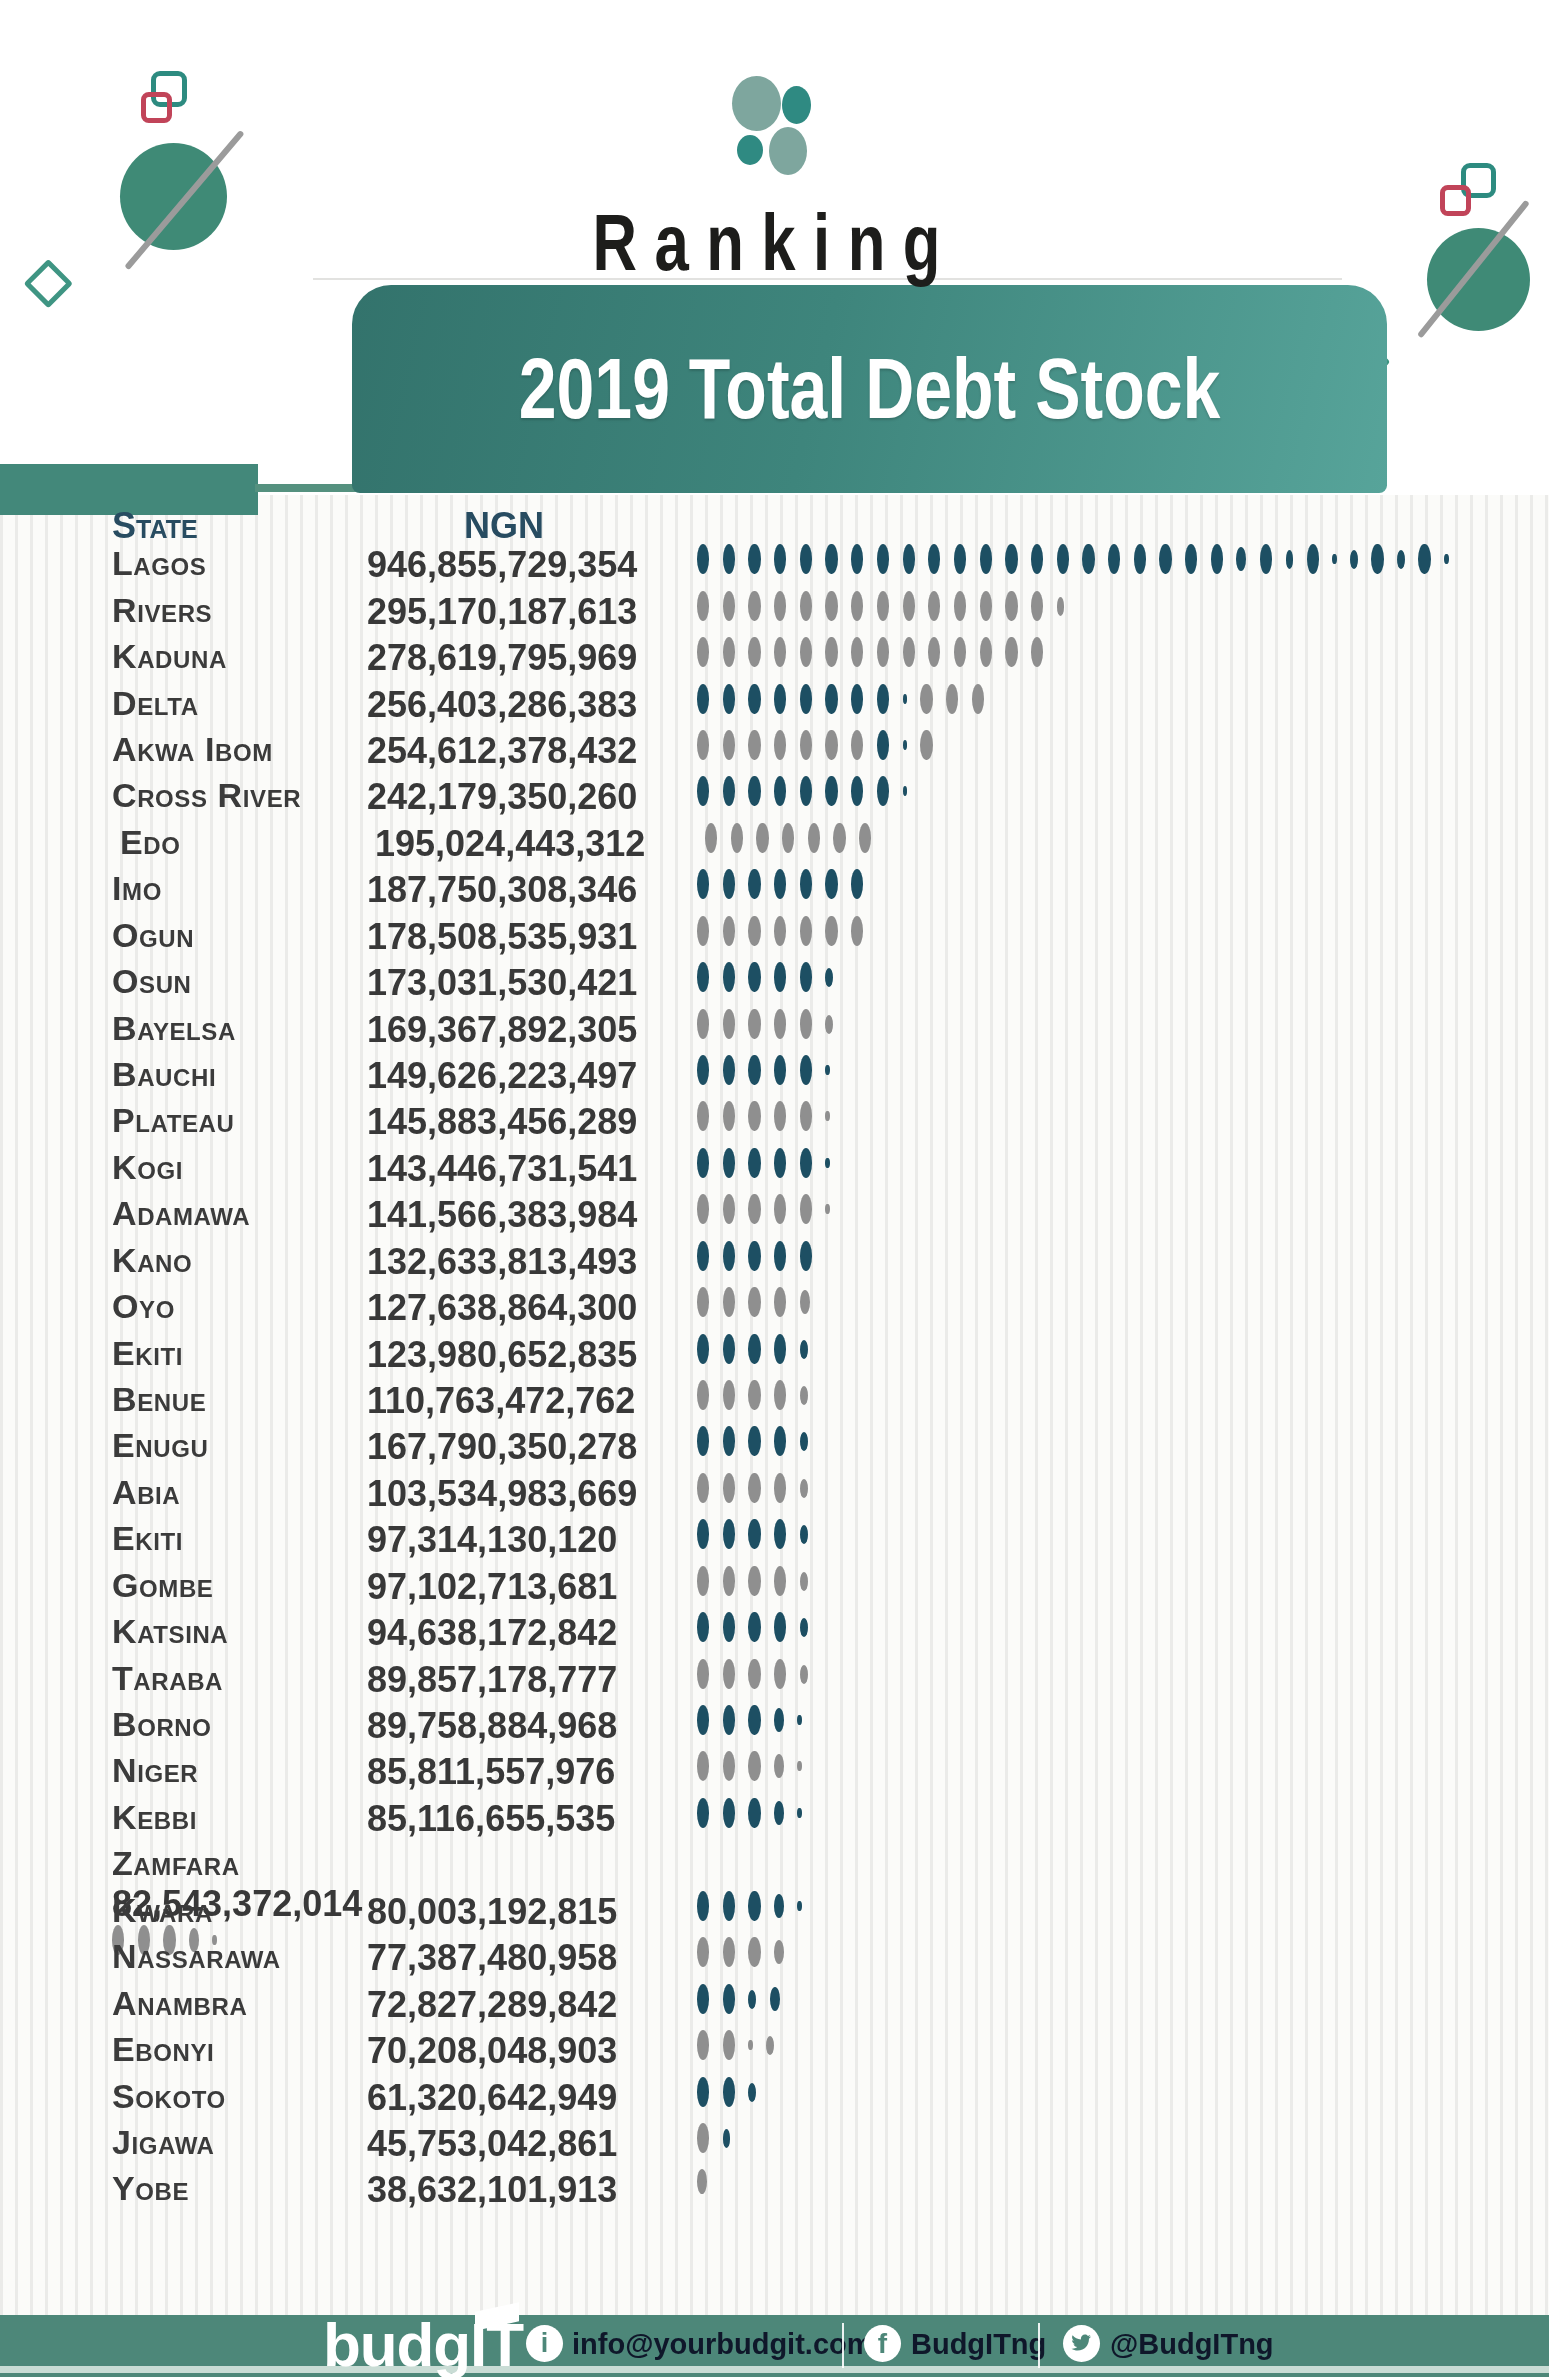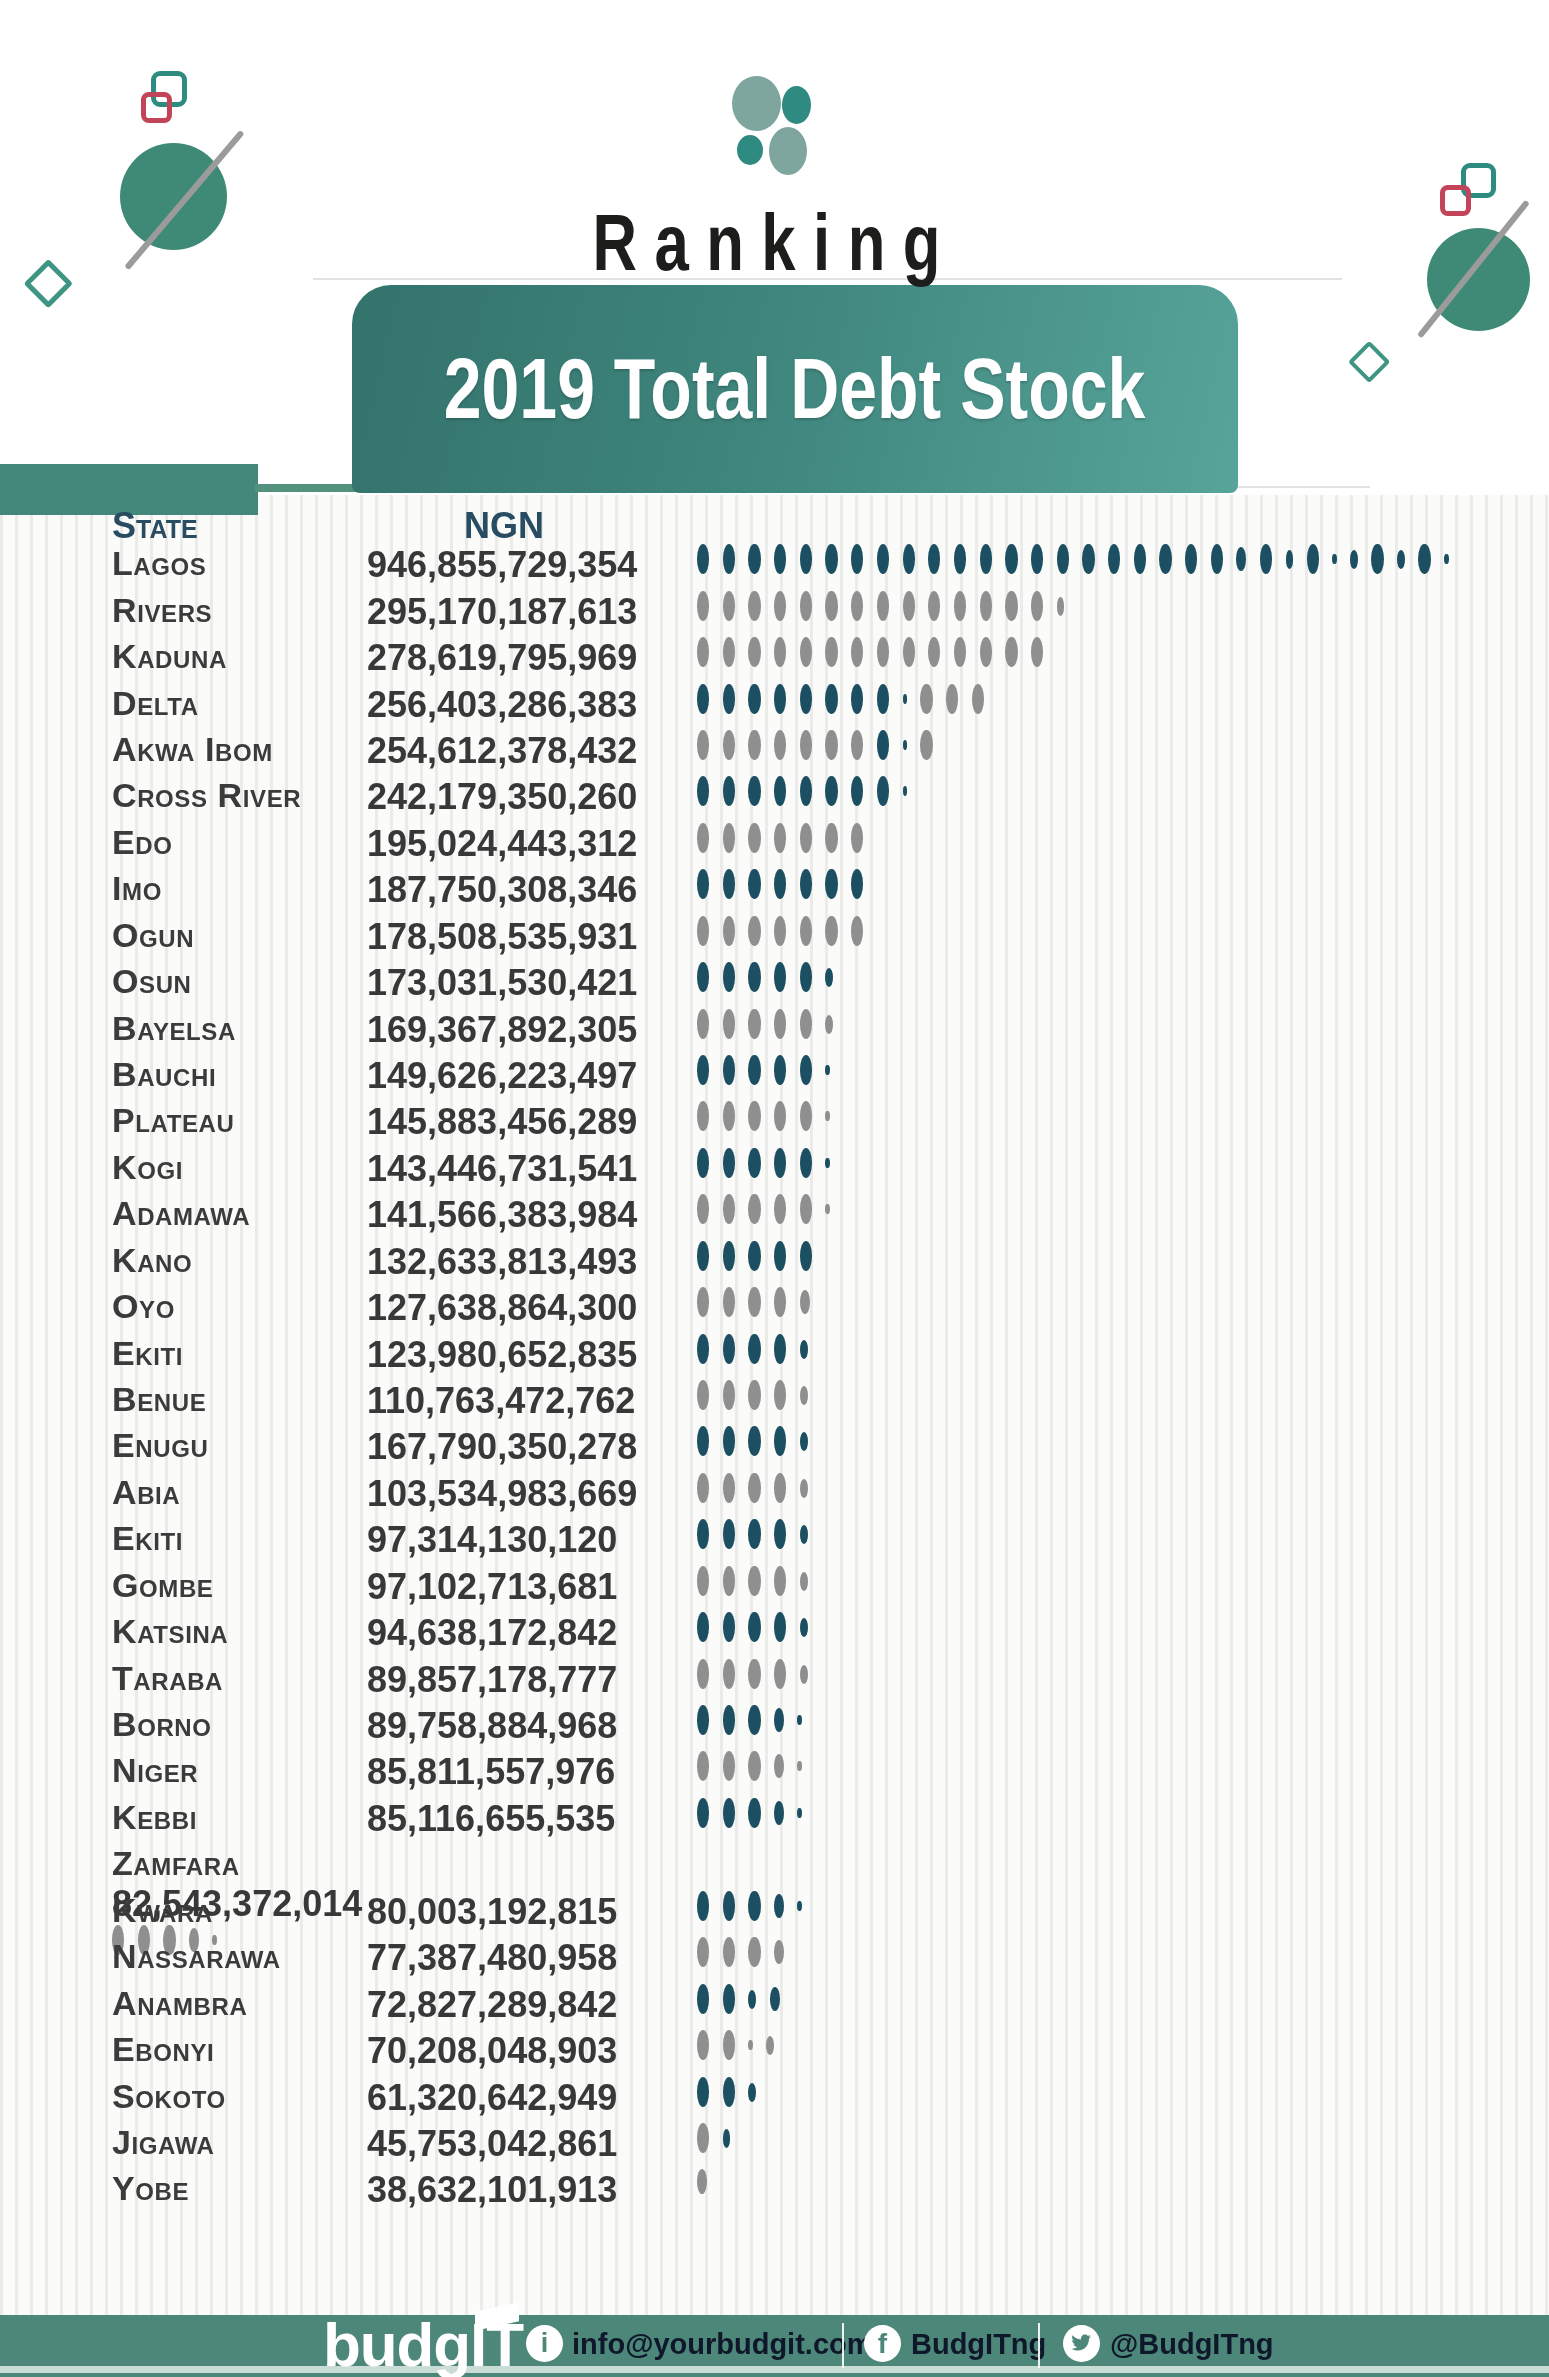--- a/index.html
+++ b/index.html
@@ -10,21 +10,21 @@
   
   .stripes{left:0;top:495px;width:1550px;height:1821px;z-index:1;
     background:repeating-linear-gradient(90deg,#ebebe9 0 2.8px,#fbfbf9 2.8px 15px);}
 
   .faint-line{height:1.7px;background:#e2e2e0;z-index:2;}
 
   
   .kicker{left:0;right:0;top:197px;text-align:center;z-index:5;}
   .kicker span{display:inline-block;font-size:79px;font-weight:700;color:#1d1d1b;
     letter-spacing:22.4px;transform:scaleX(0.78);transform-origin:center;white-space:nowrap;}
-  .pill{left:352px;top:285px;width:886px;height:208px;z-index:4;
+  .pill{left:352px;top:285px;width:1035px;height:208px;z-index:4;
     background:linear-gradient(103deg,#33736c 0%,#3e857c 45%,#57a49a 100%);
     border-radius:39px 39px 7.8px 7.8px;display:flex;align-items:center;justify-content:center;}
   .pill span{display:inline-block;font-size:85px;font-weight:700;color:#ffffff;white-space:nowrap;
     transform:scaleX(0.8);transform-origin:center;text-shadow:0 1.7px 2.8px rgba(0,0,0,0.18);}
   .teal-bar{left:0;top:464px;width:258px;height:51px;background:#43887a;z-index:3;}
   .teal-connector{left:255px;top:484px;width:102px;height:8.4px;background:#55917f;z-index:3;}
 
   .deco{z-index:4;}
   .osq{border-style:solid;background:transparent;}
   .circle{border-radius:50%;}
@@ -219,21 +219,21 @@
           <span class="dot dl ct"></span>
           <span class="dot dl ct"></span>
           <span class="dot dl ct"></span>
           <span class="dot dl ct"></span>
           <span class="dot dl ct"></span>
           <span class="dot dl ct"></span>
           <span class="dot dl ct"></span>
           <span class="dot dt ct"></span>
         </div>
       </div>
-      <div class="abs row" style="top: 823px;">
+      <div class="abs row" style="top: 823px; margin-left: 8px;">
         <span class="state">Edo</span>
         <span class="value">195,024,443,312</span>
         <div class="dots">
           <span class="dot dl cg"></span>
           <span class="dot dl cg"></span>
           <span class="dot dl cg"></span>
           <span class="dot dl cg"></span>
           <span class="dot dl cg"></span>
           <span class="dot dl cg"></span>
           <span class="dot dl cg"></span>

